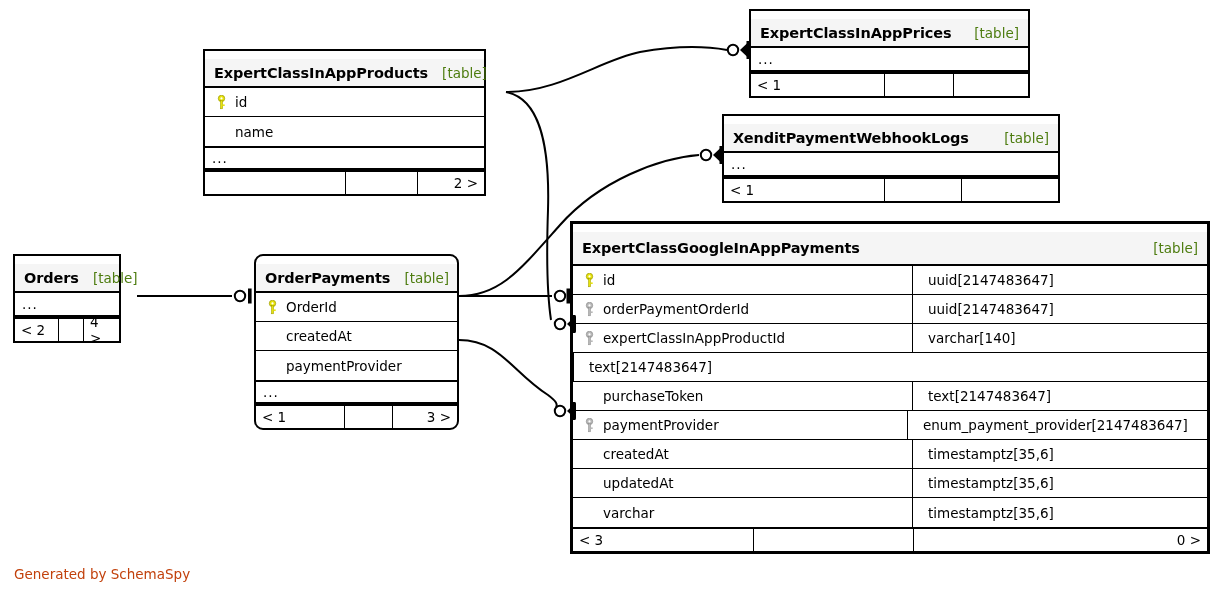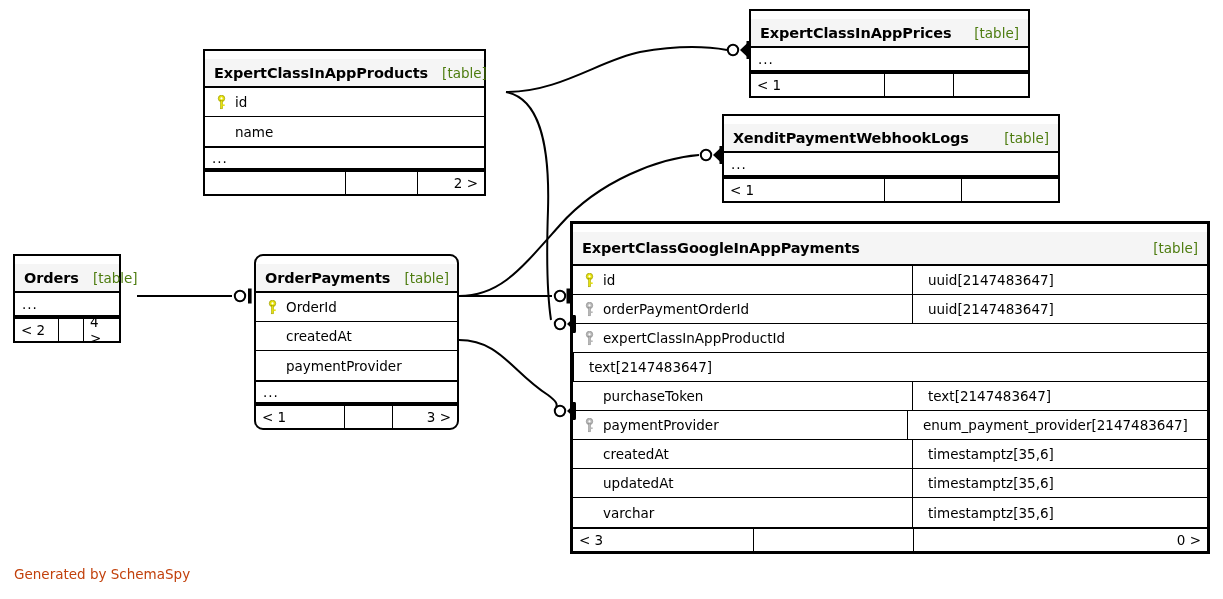--- a/index.html
+++ b/index.html
@@ -314,20 +314,21 @@
         <span class="keyslot">
           <svg class="key-ico" width="9" height="15" viewBox="0 0 9 15" aria-hidden="true">
             <circle cx="4.5" cy="3.4" r="3.2" fill="#b8b8b8" stroke="#8d8d8d" stroke-width="0.7"></circle>
             <circle cx="4.5" cy="3.4" r="1.1" fill="#ffffff"></circle>
             <rect x="3.4" y="5.6" width="2.2" height="8.2" fill="#b8b8b8" stroke="#8d8d8d" stroke-width="0.5"></rect>
             <rect x="5.6" y="9.4" width="2.1" height="1.6" fill="#b8b8b8"></rect>
           </svg>
         </span>
         <span class="indent">expertClassInAppProductId</span>
       </div>
+      <div class="cell-type" style="width:295px;">varchar[140]</div>
     </div>
 
     <div class="tbl-row">
       <div class="cell-type" style="width:295px;">text[2147483647]</div>
     </div>
 
     <div class="tbl-row">
       <div class="cell-name">
         <span class="keyslot"></span>
         <span class="indent">purchaseToken</span>

